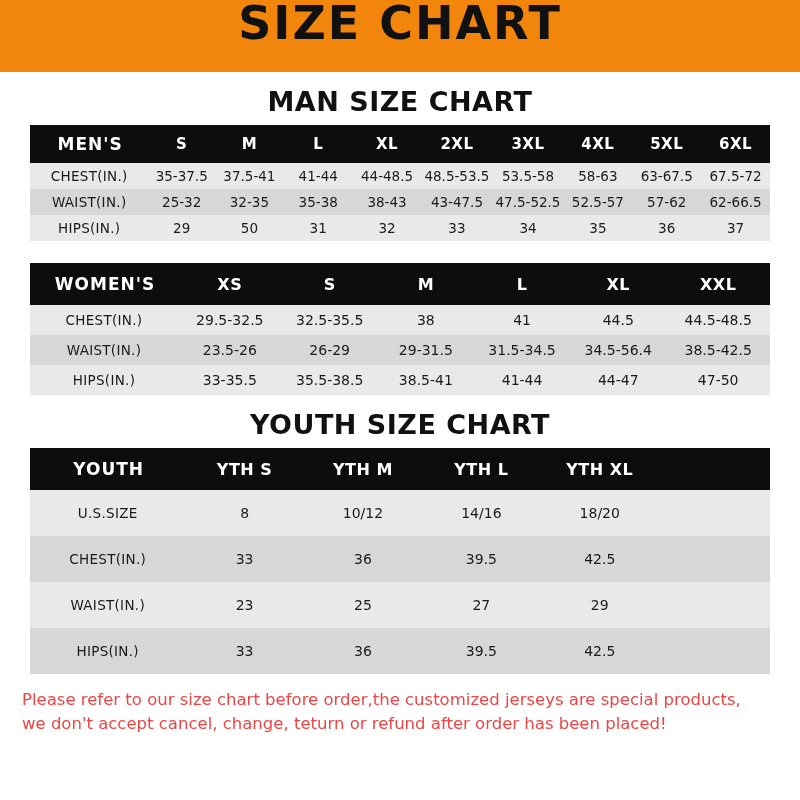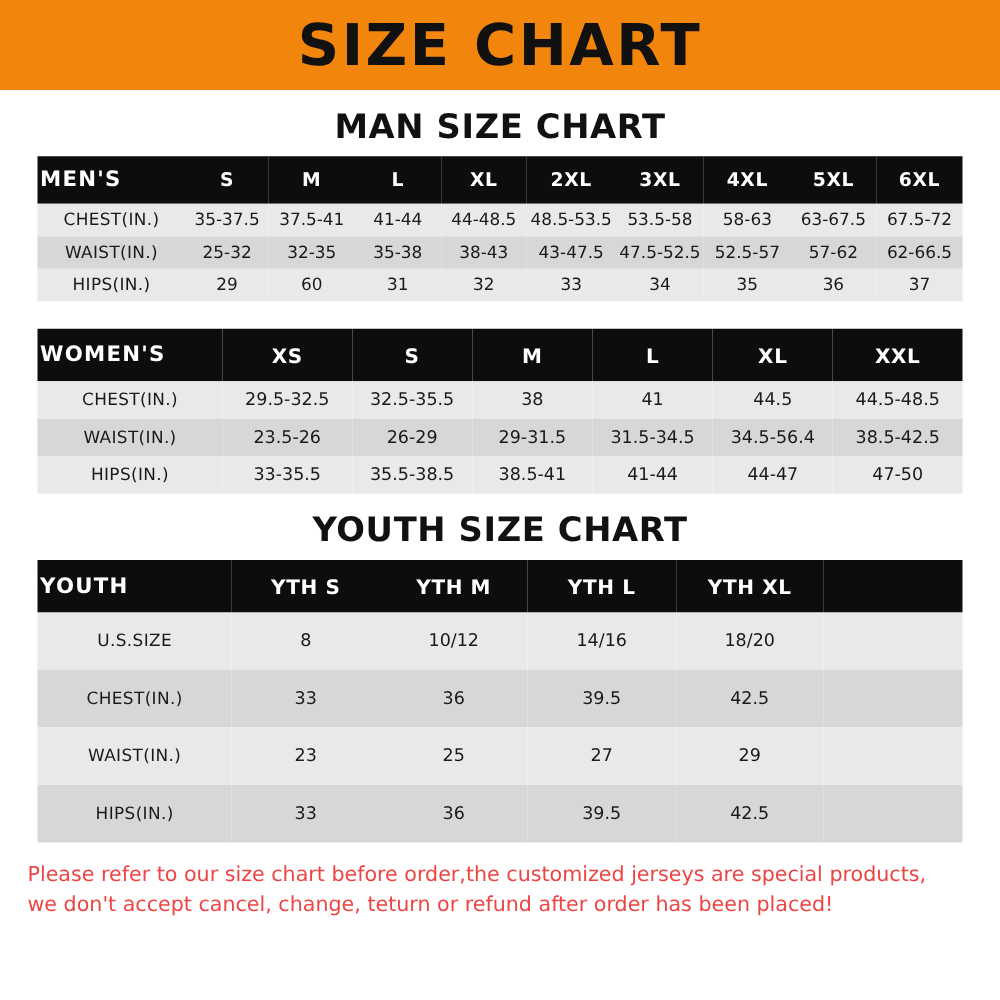--- a/index.html
+++ b/index.html
@@ -14,21 +14,21 @@
     background: #ffffff;
     position: relative;
     display: flex;
     flex-direction: column;
   }
   
   .banner {
     background: #f2860d;
     height: 72px;
     display: flex;
-    align-items: center;
+    align-items: flex-start;
     justify-content: center;
     position: relative;
   }
   .banner-title {
     font-family: "DejaVu Sans", sans-serif;
     font-weight: bold;
     font-size: 46px;
     letter-spacing: 2px;
     color: #111111;
     line-height: 1;
@@ -63,21 +63,21 @@
   }
   thead tr { background: #0d0d0d; }
   thead th {
     color: #ffffff;
     font-weight: bold;
     font-size: 15px;
     height: 38px;
     letter-spacing: 0.5px;
   }
   thead th.first-col {
-    text-align: left;
+    text-align: center;
     padding-left: 2px;
     font-size: 17px;
     letter-spacing: 1px;
   }
   tbody tr.row-a { background: #e9e9e9; }
   tbody tr.row-b { background: #d7d7d7; }
   tbody td.first-col {
     text-align: center;
     font-size: 13.5px;
     letter-spacing: 0.3px;
@@ -152,21 +152,21 @@
           <td>38-43</td>
           <td>43-47.5</td>
           <td>47.5-52.5</td>
           <td>52.5-57</td>
           <td>57-62</td>
           <td>62-66.5</td>
         </tr>
         <tr class="row-a">
           <td class="first-col">HIPS(IN.)</td>
           <td>29</td>
-          <td>60</td>
+          <td>50</td>
           <td>31</td>
           <td>32</td>
           <td>33</td>
           <td>34</td>
           <td>35</td>
           <td>36</td>
           <td>37</td>
         </tr>
       </tbody>
     </table>

